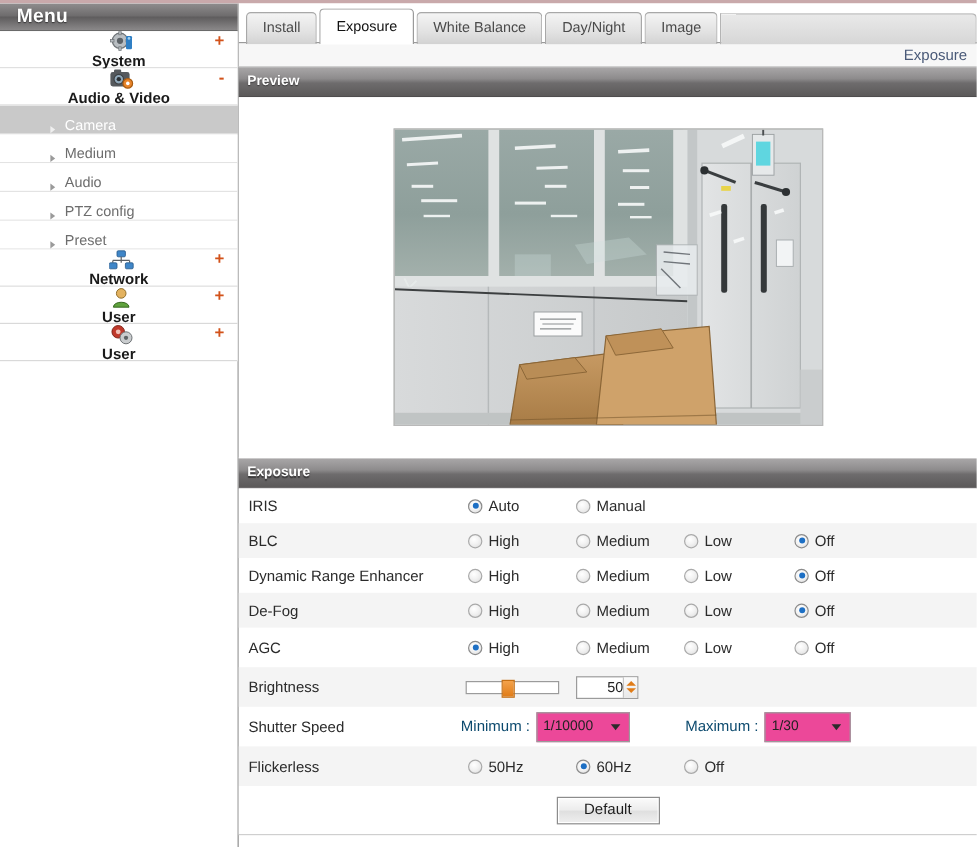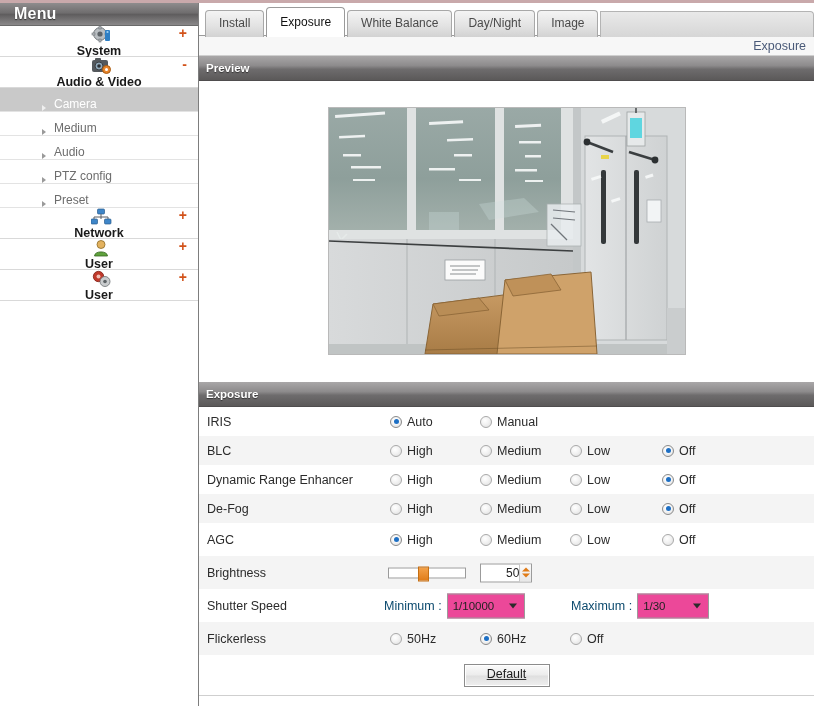--- a/index.html
+++ b/index.html
@@ -110,21 +110,21 @@
 
   
   .inline{display:flex;align-items:center;gap:5px;}
   .inline .cap{font-size:12.5px;color:#0c4a6e;}
   .sel{height:25px;border:1px solid #9b9b9b;background:#ec4899;display:flex;align-items:center;
       box-sizing:border-box;cursor:pointer;padding-left:5px;font-size:11.5px;color:#222;}
   .sel .txt{flex:1;}
   .sel .caret{width:0;height:0;border-left:4px solid transparent;border-right:4px solid transparent;
       border-top:5px solid #2b2b2b;margin:0 7px 0 4px;}
 
-  .btnrow{height:40px;display:flex;align-items:center;justify-content:center;background:#fff;text-decoration:underline;}
+  .btnrow{height:40px;display:flex;align-items:center;justify-content:center;background:#fff;}
   .btn{min-width:60px;height:21px;line-height:19px;text-align:center;padding:0 12px;
       background:linear-gradient(to bottom,#fbfbfb 0%,#ececec 48%,#dfdfdf 52%,#efefef 100%);
       border:1px solid #8c8c8c;font-size:12.5px;color:#1c1c1c;cursor:pointer;
       box-shadow:inset 0 0 0 1px #fff;}
 
   .bottomrule{height:1px;background:#cfcfcf;}
 </style>
 </head>
 <body>
 

